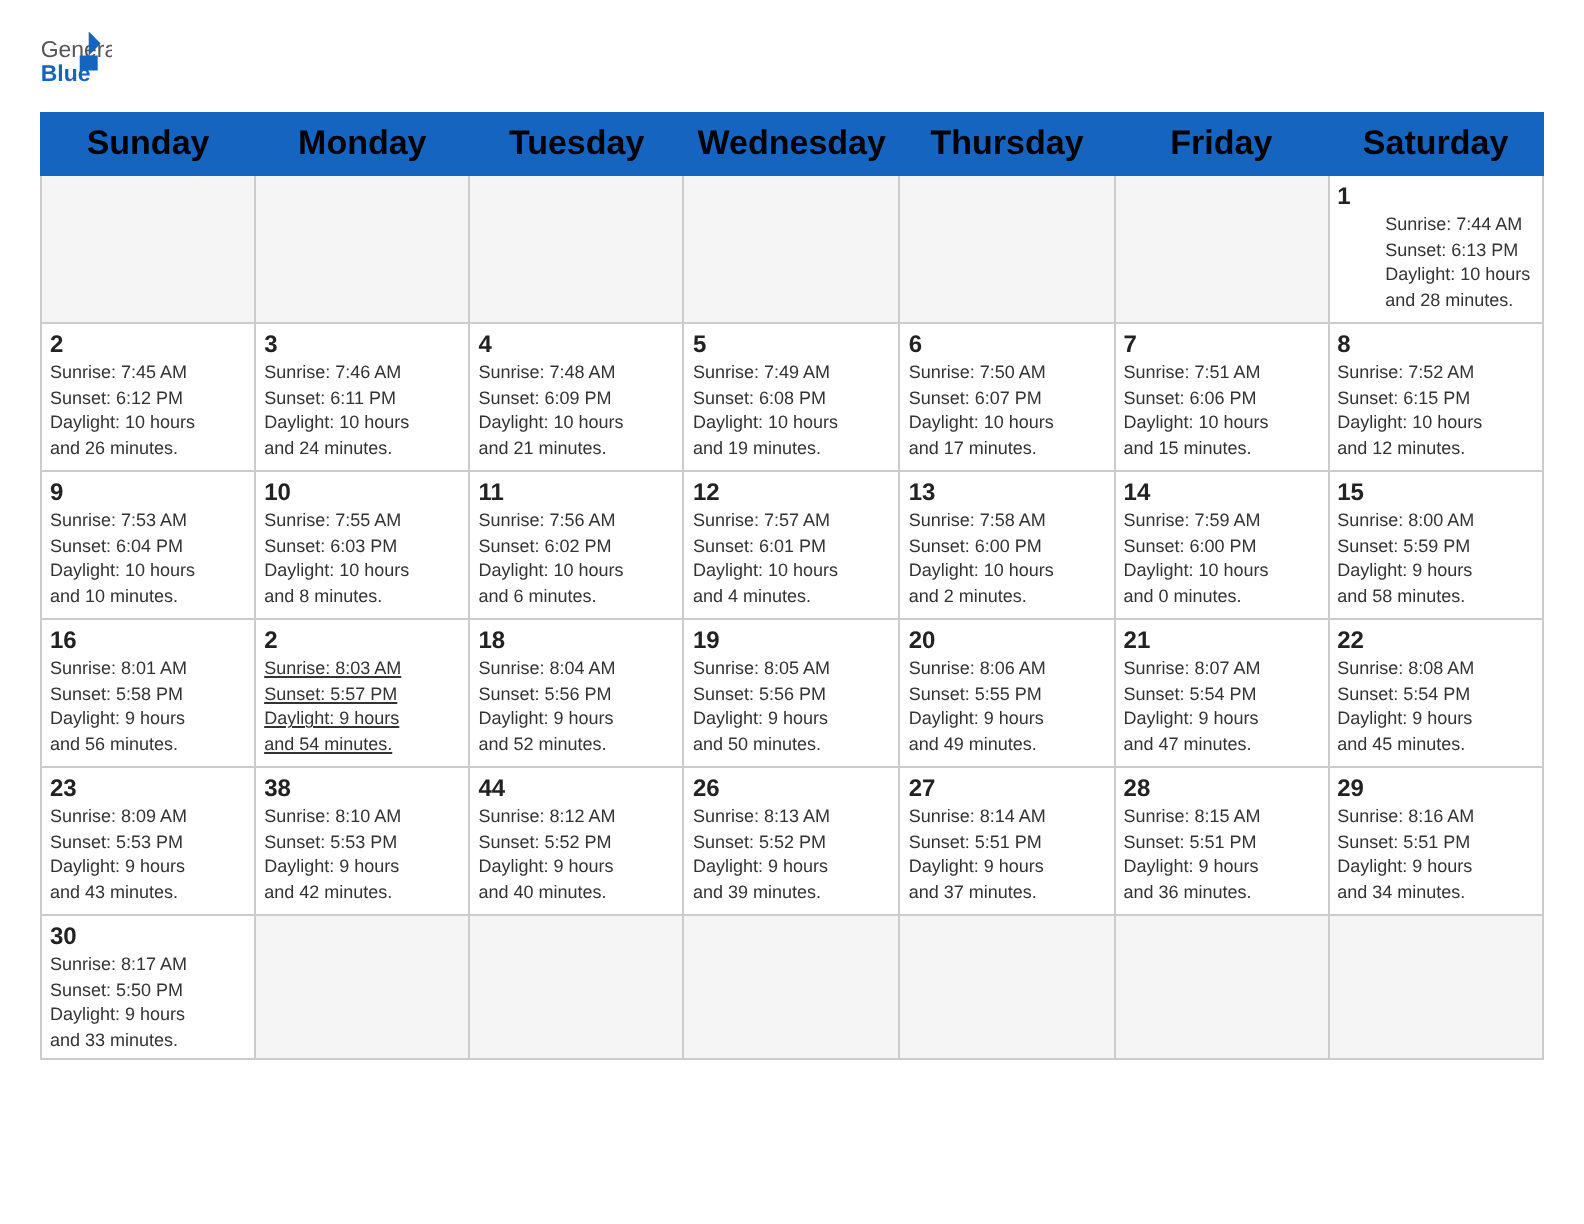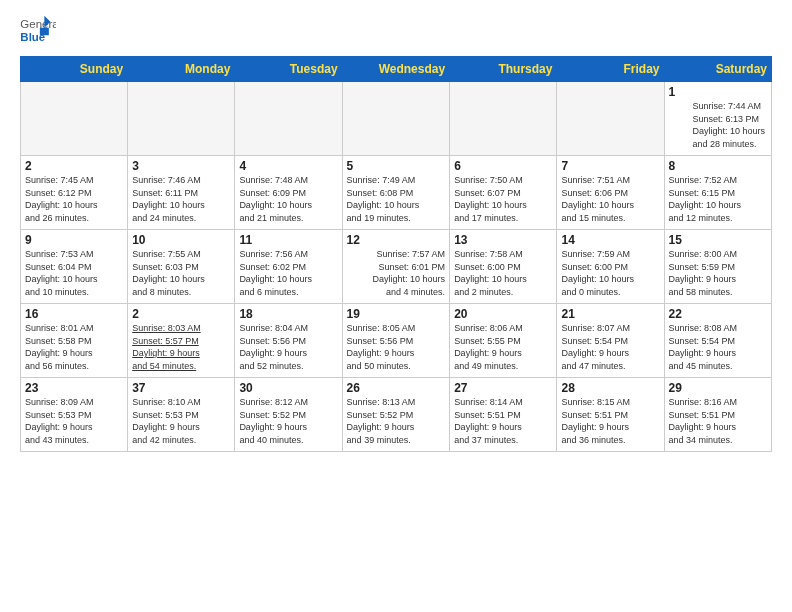--- a/index.html
+++ b/index.html
@@ -43,25 +43,25 @@
       font-size: 13px;
       color: #555;
     }
     .calendar {
       width: 100%;
       border-collapse: collapse;
       border: 1px solid #ccc;
     }
     .calendar th {
       background: #1565c0;
-      color: #fde047;
-      font-size: 12px;
+      color: #000000;
+      font-size: 17px;
       font-weight: bold;
       padding: 5px 4px;
-      text-align: right;
+      text-align: center;
       border: 1px solid #1565c0;
     }
     .calendar td {
       width: 108px;
       vertical-align: top;
       border: 1px solid #ccc;
       padding: 3px 4px;
       font-size: 9.5px;
       color: #333;
       background: #fff;
@@ -204,21 +204,21 @@
           </td>
           <td>
             <span class="day-num">11</span>
             <div class="day-info" style="white-space: pre-line;">Sunrise: 7:56 AM
 Sunset: 6:02 PM
 Daylight: 10 hours
 and 6 minutes.</div>
           </td>
           <td>
             <span class="day-num">12</span>
-            <div class="day-info" style="white-space: pre-line; text-align: right;">Sunrise: 7:57 AM
+            <div class="day-info" style="white-space: pre-line;">Sunrise: 7:57 AM
 Sunset: 6:01 PM
 Daylight: 10 hours
 and 4 minutes.</div>
           </td>
           <td>
             <span class="day-num">13</span>
             <div class="day-info" style="white-space: pre-line;">Sunrise: 7:58 AM
 Sunset: 6:00 PM
 Daylight: 10 hours
 and 2 minutes.</div>
@@ -291,28 +291,28 @@
         </tr>
         <tr>
           <td>
             <span class="day-num">23</span>
             <div class="day-info" style="white-space: pre-line;">Sunrise: 8:09 AM
 Sunset: 5:53 PM
 Daylight: 9 hours
 and 43 minutes.</div>
           </td>
           <td>
-            <span class="day-num">37</span>
+            <span class="day-num">38</span>
             <div class="day-info" style="white-space: pre-line;">Sunrise: 8:10 AM
 Sunset: 5:53 PM
 Daylight: 9 hours
 and 42 minutes.</div>
           </td>
           <td>
-            <span class="day-num">30</span>
+            <span class="day-num">44</span>
             <div class="day-info" style="white-space: pre-line;">Sunrise: 8:12 AM
 Sunset: 5:52 PM
 Daylight: 9 hours
 and 40 minutes.</div>
           </td>
           <td>
             <span class="day-num">26</span>
             <div class="day-info" style="white-space: pre-line;">Sunrise: 8:13 AM
 Sunset: 5:52 PM
 Daylight: 9 hours
@@ -332,16 +332,31 @@
 Daylight: 9 hours
 and 36 minutes.</div>
           </td>
           <td>
             <span class="day-num">29</span>
             <div class="day-info" style="white-space: pre-line;">Sunrise: 8:16 AM
 Sunset: 5:51 PM
 Daylight: 9 hours
 and 34 minutes.</div>
           </td>
+        </tr>
+        <tr class="last-row">
+          <td>
+            <span class="day-num">30</span>
+            <div class="day-info" style="white-space: pre-line;">Sunrise: 8:17 AM
+Sunset: 5:50 PM
+Daylight: 9 hours
+and 33 minutes.</div>
+          </td>
+          <td class="empty"></td>
+          <td class="empty"></td>
+          <td class="empty"></td>
+          <td class="empty"></td>
+          <td class="empty"></td>
+          <td class="empty"></td>
         </tr>
       </tbody>
   </table>
 </div>
 
 </body></html>

